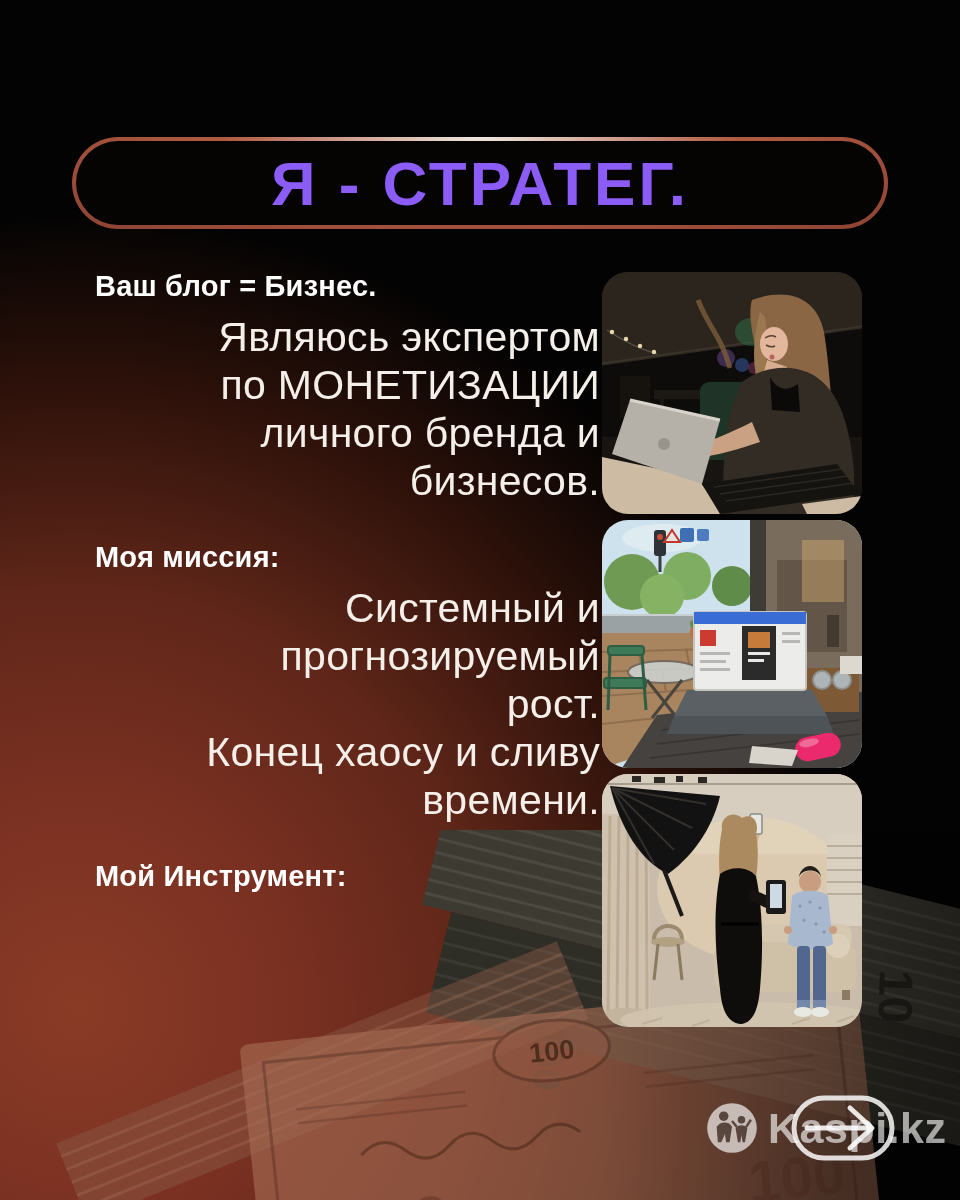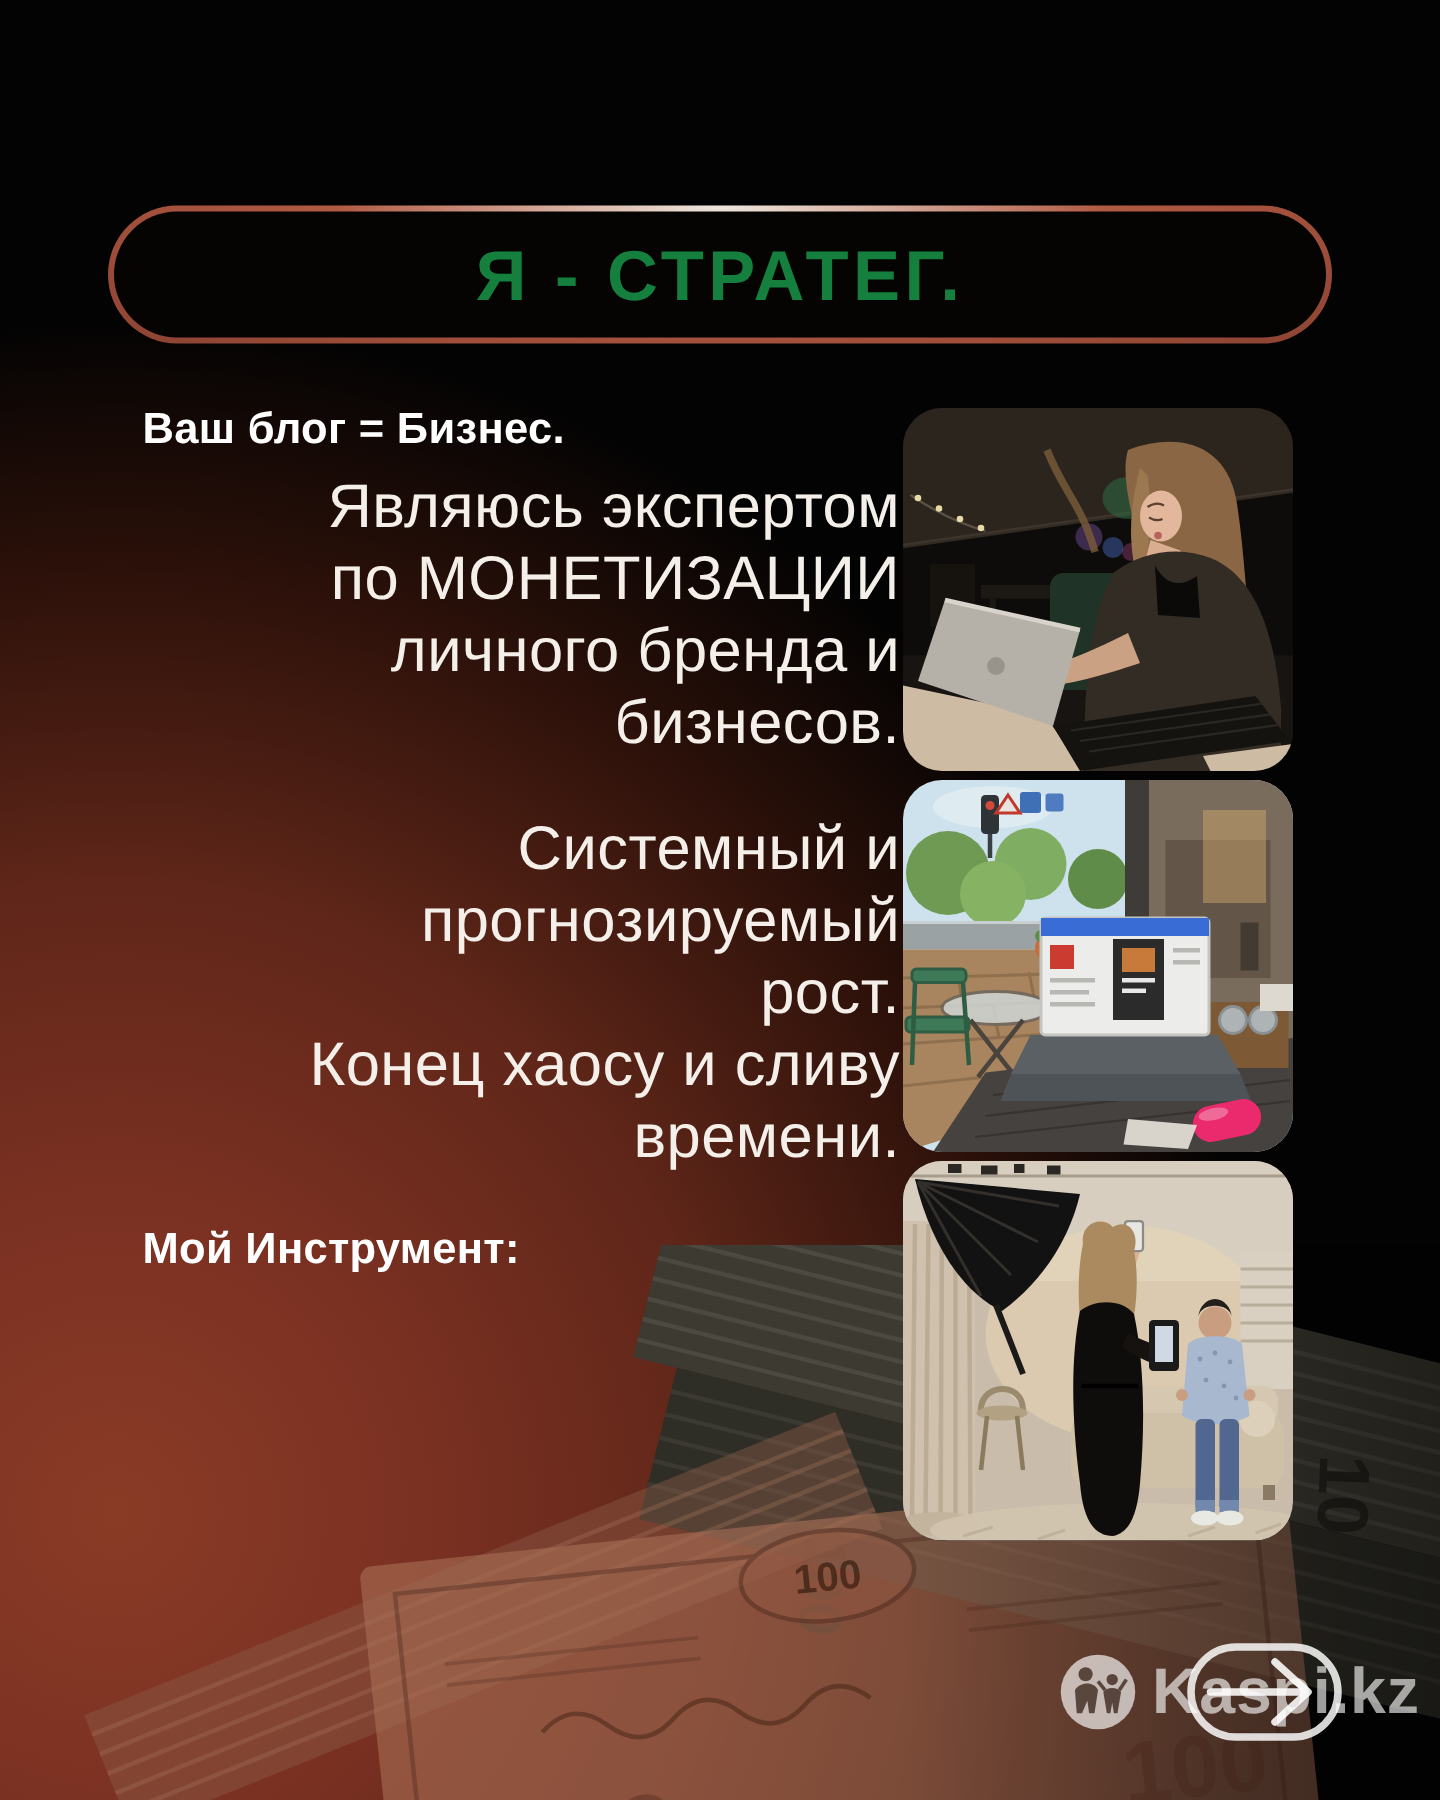--- a/index.html
+++ b/index.html
@@ -14,21 +14,21 @@
   .pill-wrap{
     position:absolute;left:72px;top:137px;width:816px;height:92px;
     border-radius:46px;padding:4px;box-sizing:border-box;z-index:5;
     background:radial-gradient(70% 150% at 50% 0%, #efe8df 0%, #b15a42 45%, #8a4132 100%);
   }
   .pill-inner{
     width:100%;height:100%;border-radius:42px;background:#050403;
     display:flex;align-items:center;justify-content:center;
   }
   .pill-inner h1{
-    margin:0;color:#15803d;font-size:47px;font-weight:800;letter-spacing:3px;
+    margin:0;color:#8b5cf6;font-size:62px;font-weight:800;letter-spacing:3px;
   }
   
   .copy{position:absolute;left:95px;top:270px;width:505px;z-index:5;color:#f4efe9;}
   .block{margin-bottom:36px;}
   .block h2{margin:0 0 10px 0;font-size:29px;font-weight:800;color:#fff;letter-spacing:.2px;}
   .block p{margin:0;font-size:41px;font-weight:400;line-height:48px;white-space:pre-line;letter-spacing:.3px;text-align:right;}
   
   .photos{position:absolute;left:602px;top:272px;width:260px;display:flex;flex-direction:column;gap:6px;z-index:3;}
   .photo{width:260px;border-radius:26px;overflow:hidden;background:#222;}
   .photo svg{display:block;width:100%;height:100%;}
@@ -117,20 +117,21 @@
 
   <div class="copy">
     <div class="block">
       <h2>Ваш блог = Бизнес.</h2>
       <p>Являюсь экспертом
 по МОНЕТИЗАЦИИ
 личного бренда и
 бизнесов.</p>
     </div>
     <div class="block">
+      <h2>Моя миссия:</h2>
       <p>Системный и
 прогнозируемый
 рост.
 Конец хаосу и сливу
 времени.</p>
     </div>
     <div class="block">
       <h2>Мой Инструмент:</h2>
     </div>
   </div>

